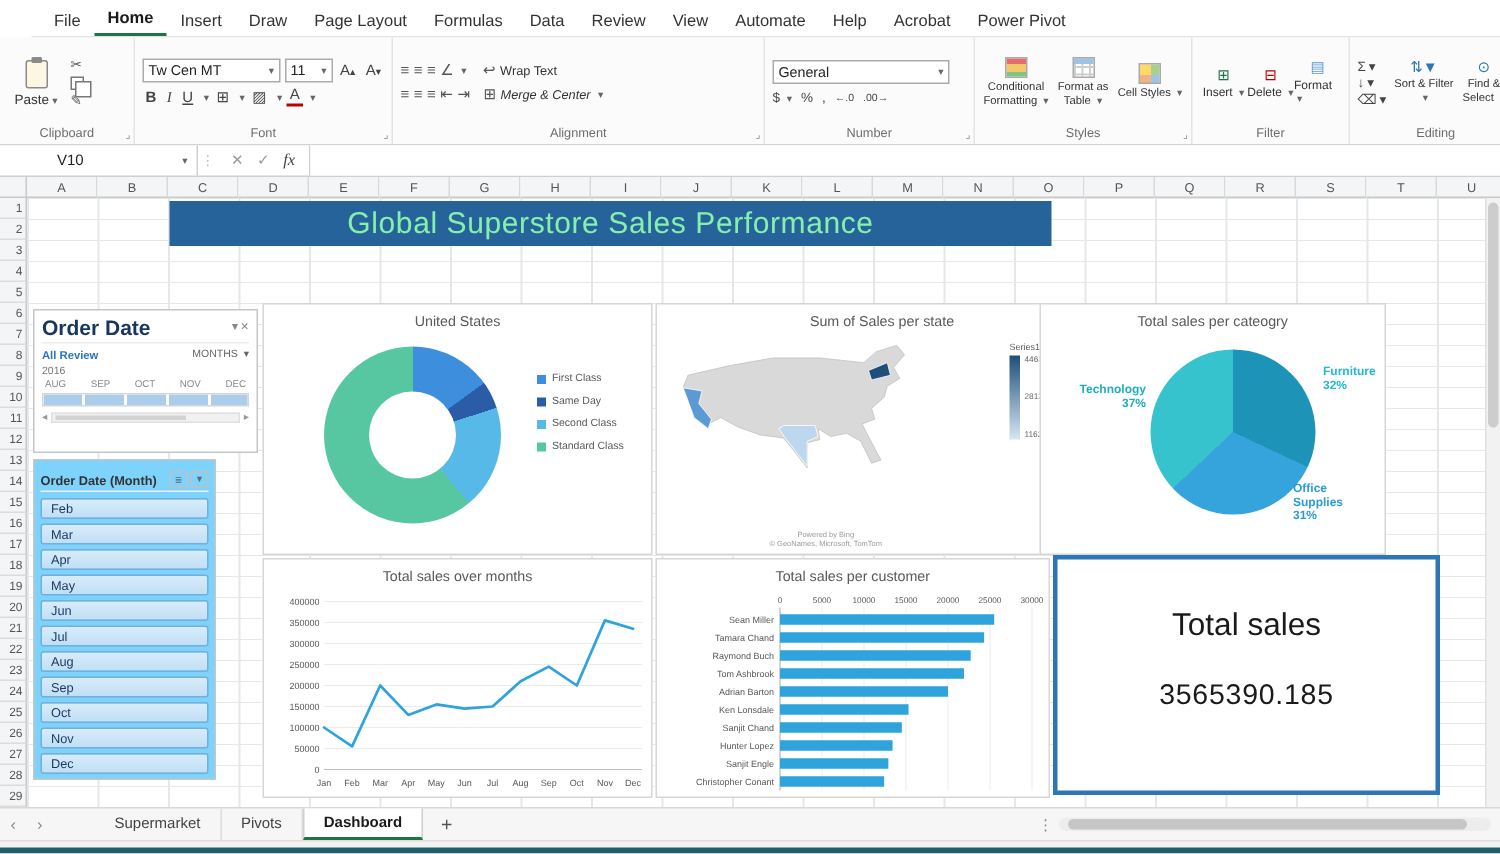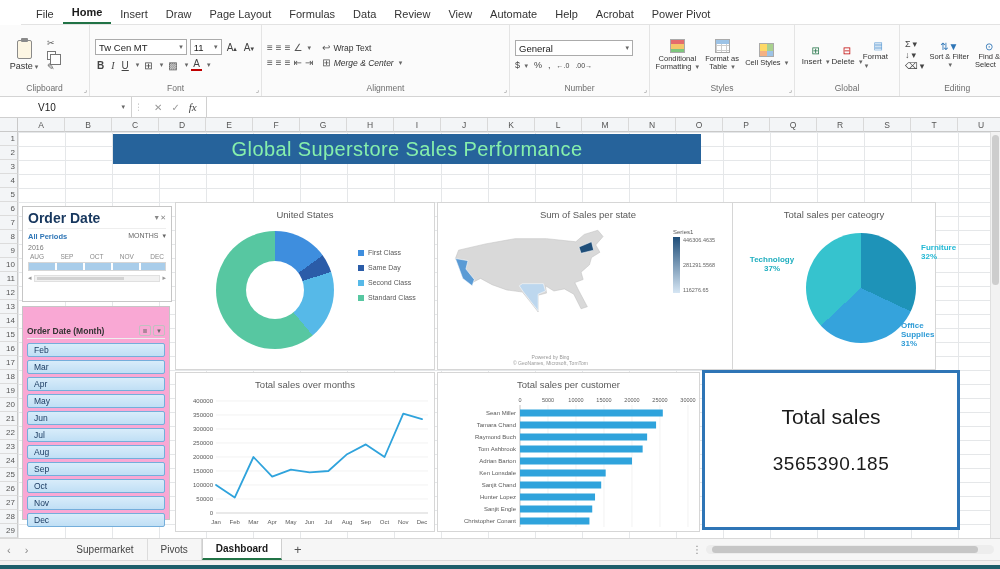--- a/index.html
+++ b/index.html
@@ -100,21 +100,21 @@
 .tl-year{font-size:7px;color:#777;margin-top:3px;}
 .tl-months{display:flex;justify-content:space-between;margin-top:2px;padding:0 2px;}
 .tl-m{font-size:6.5px;color:#8a8a8a;}
 .tl-bar{height:9px;margin-top:2px;background:repeating-linear-gradient(90deg,#a9cdea 0 26px,#ffffff 26px 28px);border:1px solid #d6d6d6;}
 .tl-scroll{display:flex;align-items:center;gap:2px;margin-top:3px;}
 .tl-arrow{font-size:7px;color:#999;}
 .tl-track{flex:1;height:7px;background:#f1f1f1;border:1px solid #e0e0e0;position:relative;}
 .tl-thumb{position:absolute;left:2px;top:1px;bottom:1px;width:70%;background:#d2d2d2;}
 
 
-.slicer{position:absolute;left:22px;top:188px;width:148px;height:214px;background:#f9a8d4;border:1px solid #c6c6c6;padding:18px 4px;}
+.slicer{position:absolute;left:22px;top:188px;width:122px;height:214px;background:#7dd3fc;border:1px solid #c6c6c6;padding:7px 4px;}
 .sl-head{display:flex;align-items:center;border-bottom:1px solid #eee;padding-bottom:2px;}
 .sl-title{font-size:8.5px;font-weight:bold;color:#333;flex:1;}
 .sl-ico{width:12px;height:11px;border:1px solid #c0c0c0;border-radius:2px;font-size:6px;color:#666;display:flex;align-items:center;justify-content:center;margin-left:2px;}
 .sl-items{display:flex;flex-direction:column;gap:3px;margin-top:4px;}
 .sl-item{height:14px;background:linear-gradient(#d8ecfa,#c0dff5);border:1px solid #74aedb;border-radius:2px;font-size:8.5px;color:#17375e;line-height:13px;padding-left:6px;}
 
 
 .donut-card{left:175px;top:84px;width:260px;height:168px;}
 .donut{position:absolute;left:40px;top:28px;width:118px;height:118px;border-radius:50%;}
 .donut-hole{position:absolute;left:70px;top:58px;width:58px;height:58px;border-radius:50%;background:#fff;}
@@ -127,24 +127,24 @@
 .map-card{left:437px;top:84px;width:302px;height:168px;}
 .us-map{position:absolute;left:8px;top:22px;width:178px;height:110px;}
 .map-legend{position:absolute;right:3px;top:26px;width:62px;}
 .series-label{font-size:6px;color:#595959;margin-bottom:2px;}
 .legend-flex{display:flex;gap:3px;}
 .grad-bar{width:7px;height:56px;}
 .grad-vals{display:flex;flex-direction:column;justify-content:space-between;height:56px;font-size:5.5px;color:#666;}
 .map-attr{position:absolute;bottom:3px;left:0;width:75%;text-align:center;font-size:5px;color:#9a9a9a;line-height:6px;}
 
 
-.pie-card{left:732px;top:84px;width:204px;height:168px;}
+.pie-card{left:693px;top:84px;width:231px;height:168px;}
 .pie{position:absolute;left:73px;top:30px;width:110px;height:110px;border-radius:50%;}
 .pie-label{position:absolute;font-size:8px;font-weight:bold;line-height:9px;}
-.pl0{left:8px;top:52px;width:62px;text-align:center;}
+.pl0{left:8px;top:52px;width:62px;text-align:right;}
 .pl1{left:188px;top:40px;}
 .pl2{left:168px;top:118px;}
 
 
 .line-card{left:175px;top:254px;width:260px;height:160px;}
 .line-svg{position:absolute;left:4px;top:22px;}
 
 
 .bar-card{left:437px;top:254px;width:263px;height:160px;}
 .bar-svg{position:absolute;left:2px;top:20px;}
@@ -316,21 +316,21 @@
         </div>
         <div class="cellbtn">
           <span class="cico" style="color:#c00000;">⊟</span>
           <span class="slabel"><span>Delete</span> <span class="caret">▾</span></span>
         </div>
         <div class="cellbtn">
           <span class="cico" style="color:#5b9bd5;">▤</span>
           <span class="slabel"><span>Format</span> <span class="caret">▾</span></span>
         </div>
       </div>
-      <div class="rgroup-label">Global</div>
+      <div class="rgroup-label">Filter</div>
     </section>
 
     <section class="rgroup g-edit">
       <div class="rgroup-content">
         <div class="editstack">
           <span>Σ<span class="caret">▾</span></span>
           <span>↓<span class="caret">▾</span></span>
           <span>⌫<span class="caret">▾</span></span>
         </div>
         <div class="editbtn">
@@ -424,21 +424,21 @@
       <div class="banner" style="background: rgb(38, 99, 155);">
         <span>Global Superstore Sales Performance</span>
       </div>
 
       <div class="timeline">
         <div class="tl-head">
           <span class="tl-title">Order Date</span>
           <span class="tl-filter">▼✕</span>
         </div>
         <div class="tl-row2">
-          <span class="tl-period">All Periods</span>
+          <span class="tl-period">All Review</span>
           <span class="tl-level"><span>MONTHS</span> <span class="caret">▾</span></span>
         </div>
         <div class="tl-year">2016</div>
         <div class="tl-months">
             <span class="tl-m">AUG</span>
             <span class="tl-m">SEP</span>
             <span class="tl-m">OCT</span>
             <span class="tl-m">NOV</span>
             <span class="tl-m">DEC</span>
           </div>

